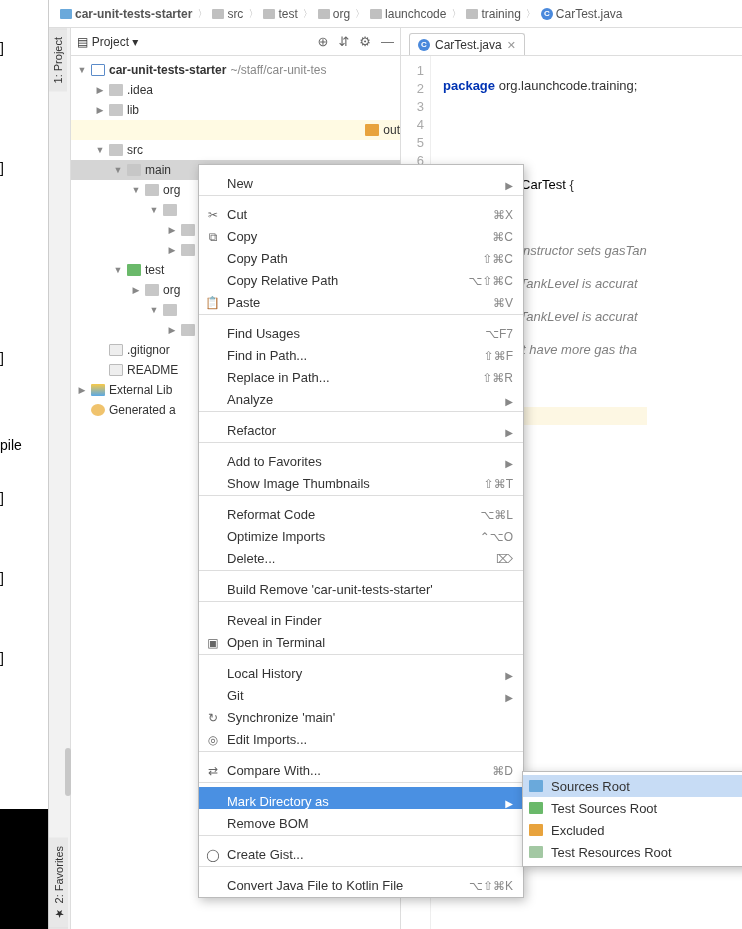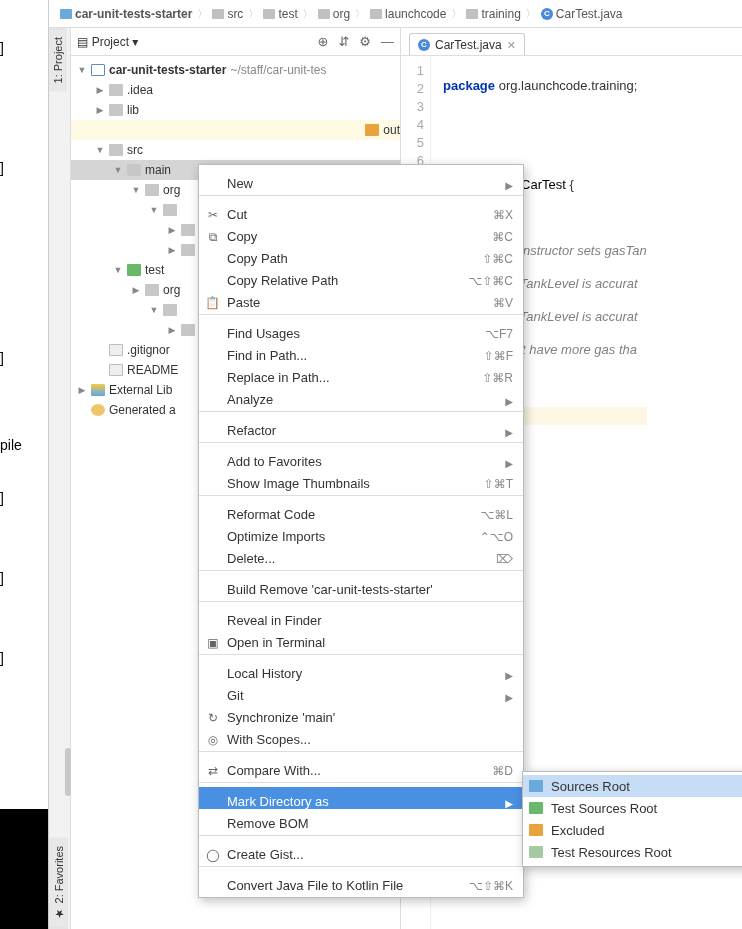--- a/index.html
+++ b/index.html
@@ -377,21 +377,21 @@
     <div class="mi">
       <span>Git</span>
       <span class="sub">▶</span>
     </div>
     <div class="mi">
       <span class="mic">↻</span>
       <span>Synchronize 'main'</span>
     </div>
     <div class="mi">
       <span class="mic">◎</span>
-      <span>With Scopes...</span>
+      <span>Edit Imports...</span>
     </div>
     <hr>
     <div class="mi">
       <span class="mic">⇄</span>
       <span>Compare With...</span>
       <span class="sc">⌘D</span>
     </div>
     <hr>
     <div class="mi hl">
       <span>Mark Directory as</span>

